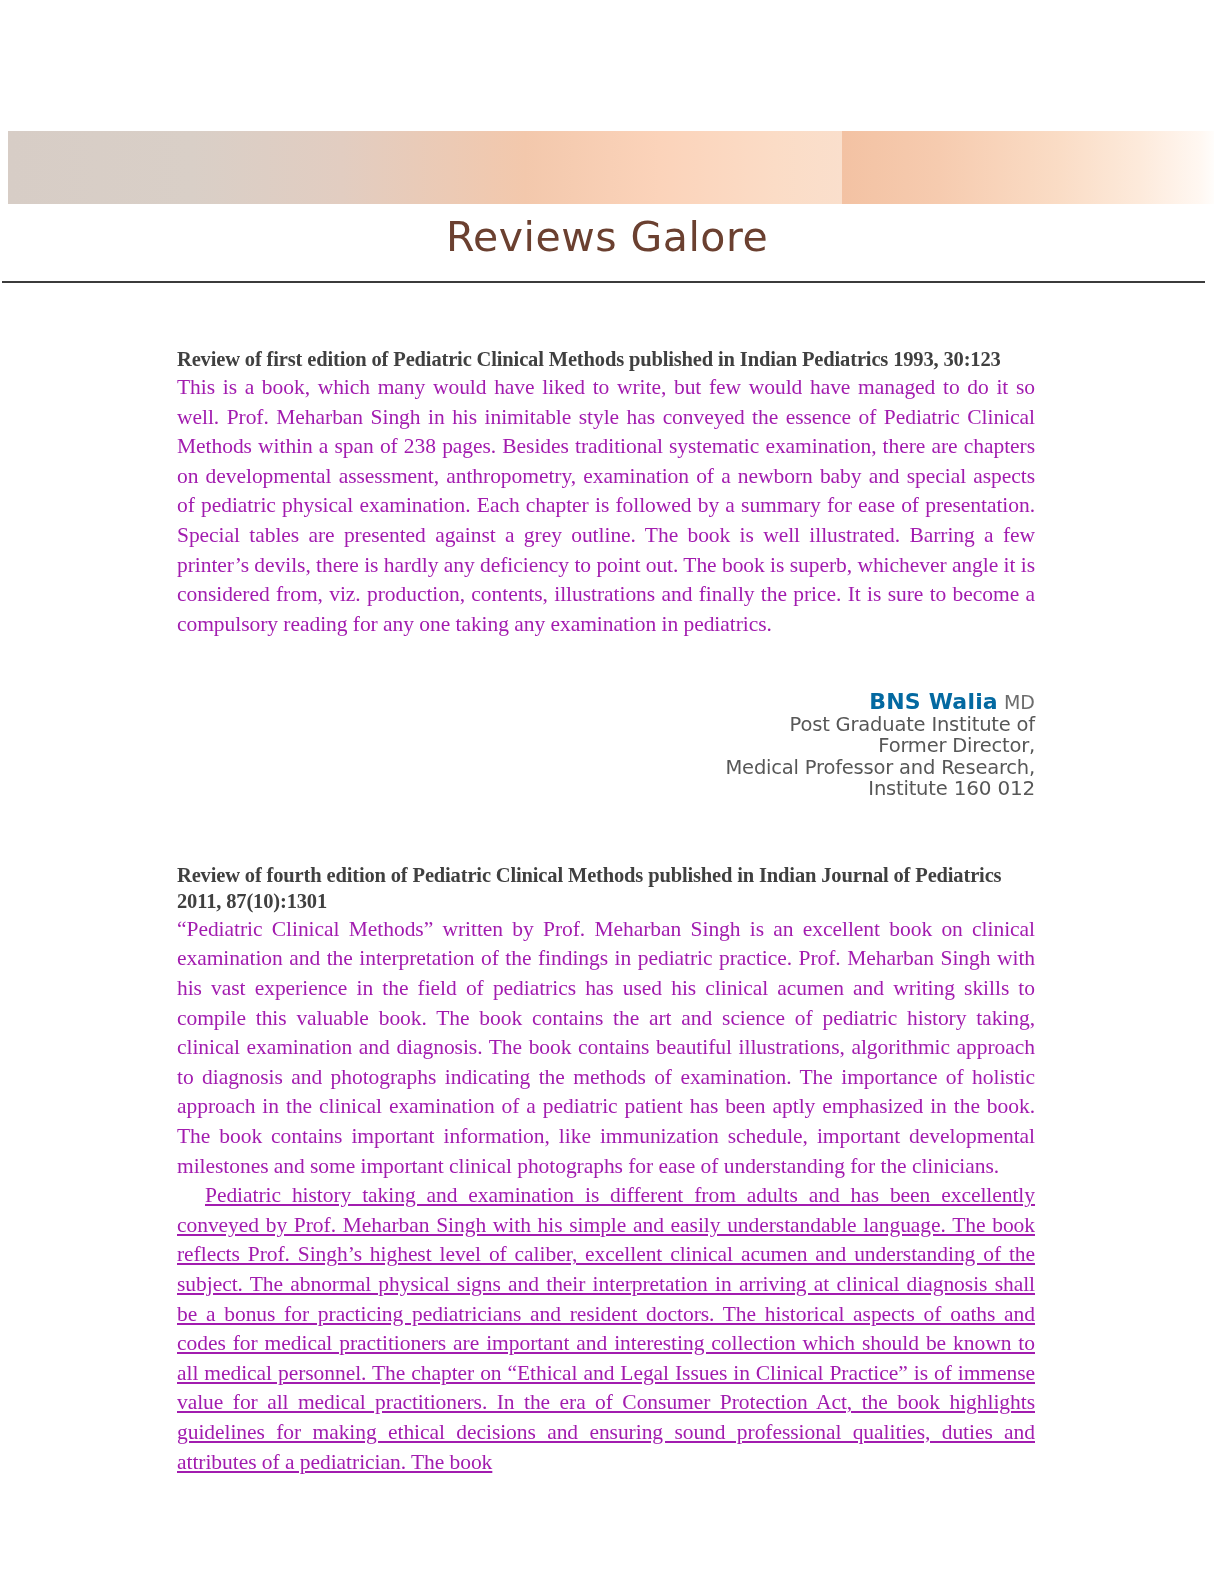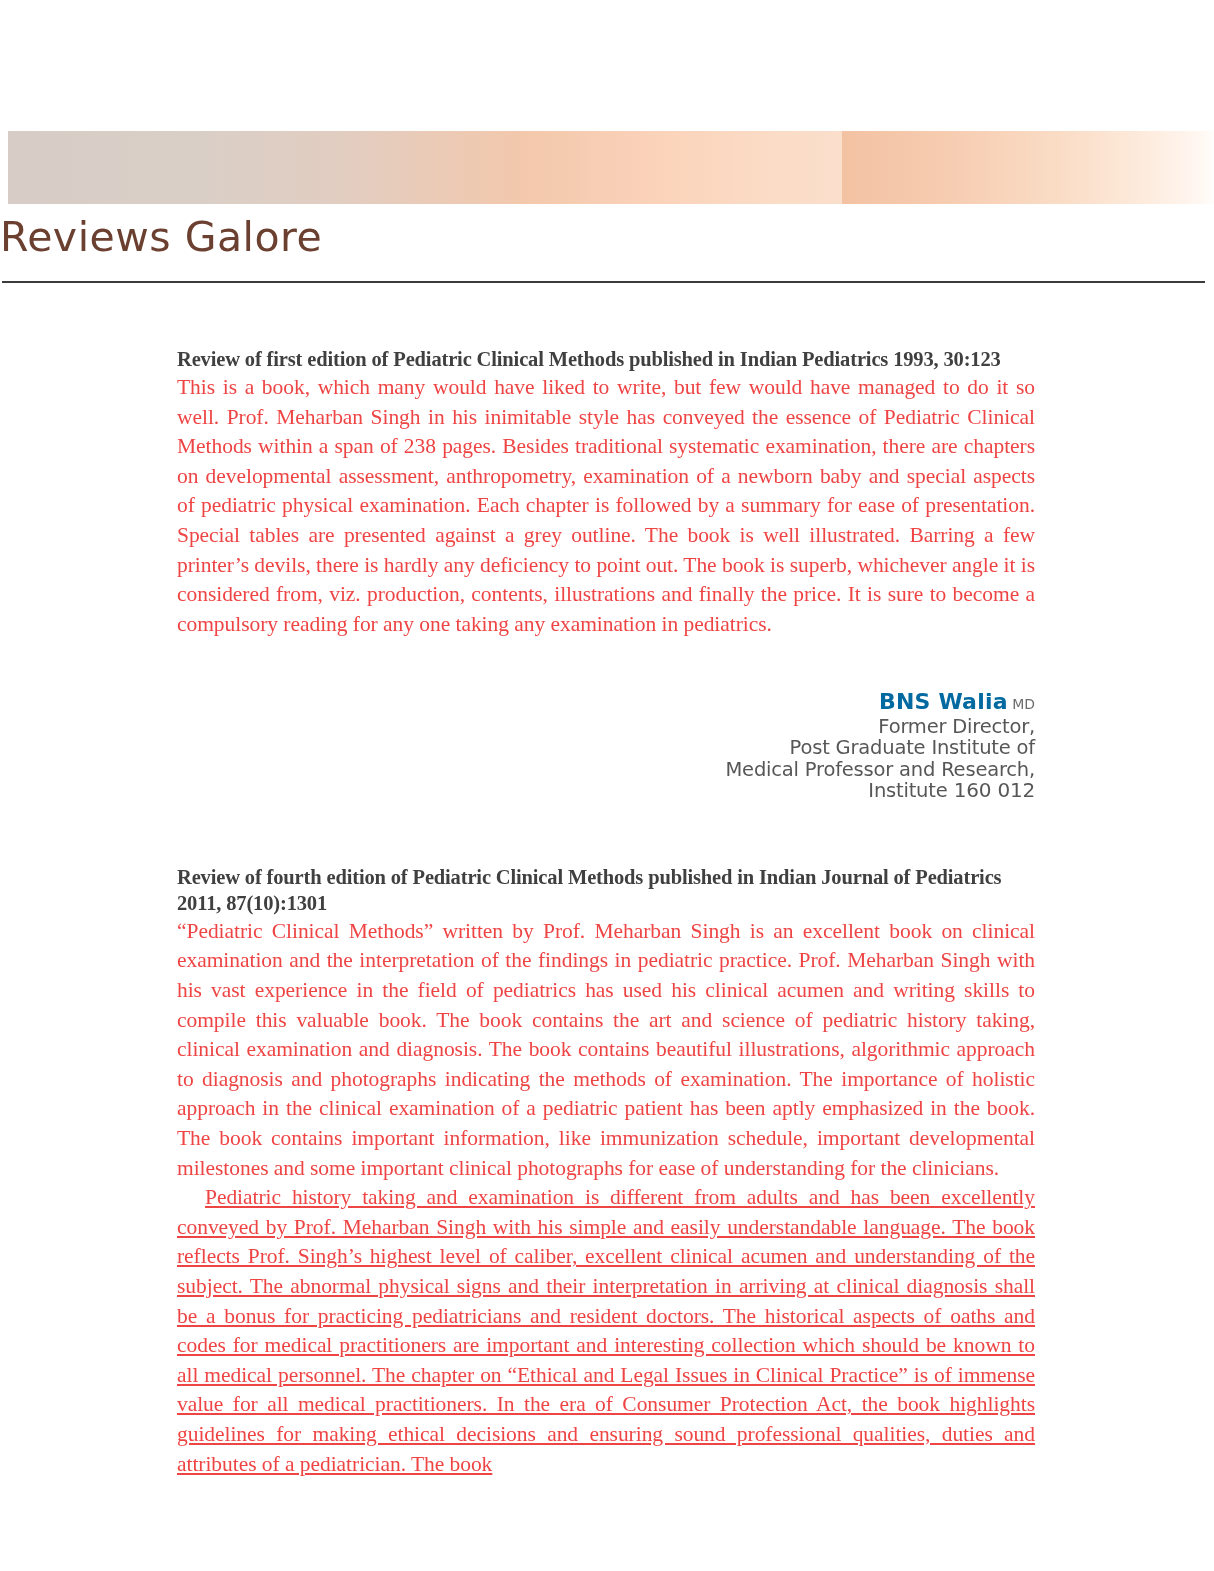--- a/index.html
+++ b/index.html
@@ -52,21 +52,21 @@
         #fff7f1 96%,
         #fffdfb 100%);
   }
 
   
   #page-title {
     position: absolute;
     left: 0;
     top: 217px;
     width: 1214px;
-    text-align: left;
+    text-align: center;
     font-family: "DejaVu Sans", sans-serif;
     font-size: 41px;
     font-weight: 400;
     letter-spacing: 0.5px;
     color: #6b4030;
     line-height: 1;
   }
 
   #title-rule {
     position: absolute;
@@ -89,21 +89,21 @@
     color: #404040;
     font-family: "Liberation Serif", serif;
     font-weight: bold;
     font-size: 20.5px;
     line-height: 26px;
     margin: 0 0 1px 0;
     letter-spacing: -0.15px;
   }
 
   .review-body {
-    color: #ef4444;
+    color: #a21caf;
     font-family: "Liberation Serif", serif;
     font-size: 21.5px;
     line-height: 29.6px;
     text-align: justify;
     text-justify: inter-word;
     margin: 0;
     letter-spacing: -0.05px;
   }
   .review-body + .review-body {
     text-indent: 28px;
@@ -120,21 +120,21 @@
     line-height: 21.5px;
     letter-spacing: -0.2px;
   }
   #signature .sig-name {
     font-weight: bold;
     font-size: 22px;
     color: #0369a1;
     letter-spacing: 0.2px;
   }
   #signature .sig-degree {
-    font-size: 14px;
+    font-size: 19px;
     color: #6d6d6d;
     letter-spacing: 0;
   }
   #signature .sig-line {
     display: block;
     white-space: nowrap;
   }
   #signature .sig-city {
     font-size: 19.5px;
   }
@@ -158,22 +158,22 @@
 <div id="content">
 
   <div>
     <p class="review-heading">Review of first edition of Pediatric Clinical Methods published in Indian Pediatrics 1993, 30:123</p>
     <p class="review-body">This is a book, which many would have liked to write, but few would have managed to do it so well. Prof. Meharban Singh in his inimitable style has conveyed the essence of Pediatric Clinical Methods within a span of 238 pages. Besides traditional systematic examination, there are chapters on developmental assessment, anthropometry, examination of a newborn baby and special aspects of pediatric physical examination. Each chapter is followed by a summary for ease of presentation. Special tables are presented against a grey outline. The book is well illustrated. Barring a few printer’s devils, there is hardly any deficiency to point out. The book is superb, whichever angle it is considered from, viz. production, contents, illustrations and finally the price. It is sure to become a compulsory reading for any one taking any examination in pediatrics.</p>
 
     <div id="signature">
       <span class="sig-line">
         <span class="sig-name">BNS Walia</span><span class="sig-degree"> MD</span>
       </span>
+      <span class="sig-line">Post Graduate Institute of</span>
       <span class="sig-line">Former Director,</span>
-      <span class="sig-line">Post Graduate Institute of</span>
       <span class="sig-line">Medical Professor and Research,</span>
       <span class="sig-line">
         <span class="sig-city">Institute</span><span class="sig-pin"> 160 012</span>
       </span>
     </div>
   </div>
 
   <div class="section-gap"></div>
 
   <div>

